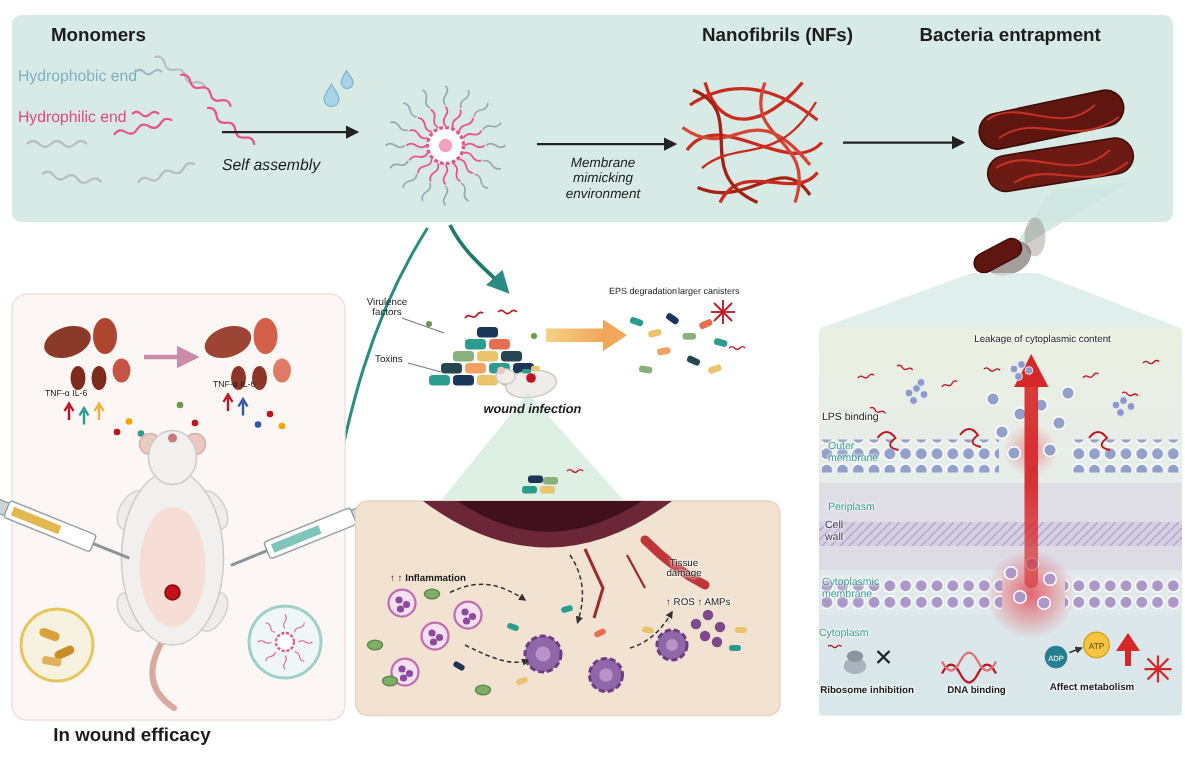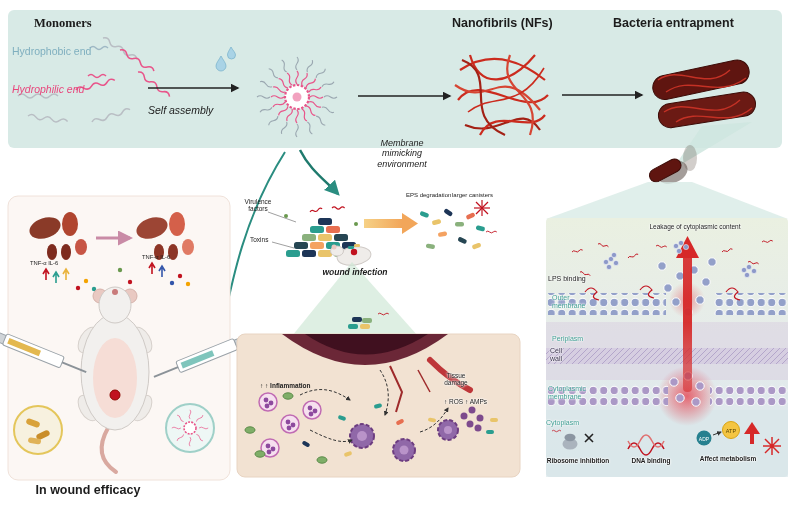--- a/index.html
+++ b/index.html
@@ -10,21 +10,21 @@
   .b{font-weight:bold;}
   .i{font-style:italic;}
   .c{text-align:center;}
   .pre{white-space:pre-line;}
   .teal{color:#3f9e93;}
   .blue{color:#7fafbf;}
   .pink{color:#e8467c;}
   .halo{text-shadow:0 0 2px #fff,0 0 2px #fff,0 0 3px #fff;}
   .t12{font-size:12.5px;}
   .t10{font-size:10.5px;text-align:right;}
-  .t9{font-size:9px;margin-top:35px;}
+  .t9{font-size:9px;}
   .t8{font-size:8.5px;font-style:italic;}
   .t7{font-size:7px;}
   .t65{font-size:6.5px;}
   .t6{font-size:6px;}
 </style>
 </head>
 <body>
 
 <div id="canvas">
 
@@ -498,25 +498,25 @@
     <g stroke="#d62828" stroke-width="1.5">
       <line x1="765" y1="439" x2="779" y2="453"></line>
           <line x1="779" y1="439" x2="765" y2="453"></line>
       <line x1="772" y1="437" x2="772" y2="455"></line>
           <line x1="763" y1="446" x2="781" y2="446"></line>
       <circle cx="772" cy="446" r="2" fill="#d62828" stroke="none"></circle>
     </g>
   </g>
 </svg>
 
-<div class="lbl b t12" style="left:34px;top:16px;font-family:Liberation Serif, serif;">Monomers</div>
-<div class="lbl b t12" style="left:452px;top:16px;">Nanofibrils (NFs)</div>
+<div class="lbl b t12" style="left:34px;top:16px;">Monomers</div>
+<div class="lbl b t12" style="left:468px;top:16px;">Nanofibrils (NFs)</div>
 <div class="lbl b t12" style="left:613px;top:16px;">Bacteria entrapment</div>
 <div class="lbl t10 blue" style="left:12px;top:45px;">Hydrophobic end</div>
-<div class="lbl t10 pink" style="left:12px;top:83px;font-style:italic;">Hydrophilic end</div>
+<div class="lbl t10 pink" style="left:12px;top:72px;">Hydrophilic end</div>
 <div class="lbl i t10" style="left:148px;top:93px;margin-top:11px;">Self assembly</div>
 <div class="lbl i t9 c pre" style="left:356px;top:103px;width:92px;">Membrane
 mimicking
 environment</div>
 
 <div class="lbl t65 c pre" style="left:236px;top:198px;width:44px;">Virulence
 factors</div>
 <div class="lbl t65" style="left:250px;top:236px;">Toxins</div>
 <div class="lbl t6" style="left:406px;top:192px;">EPS degradation</div>
 <div class="lbl t6" style="left:452px;top:192px;">larger canisters</div>

